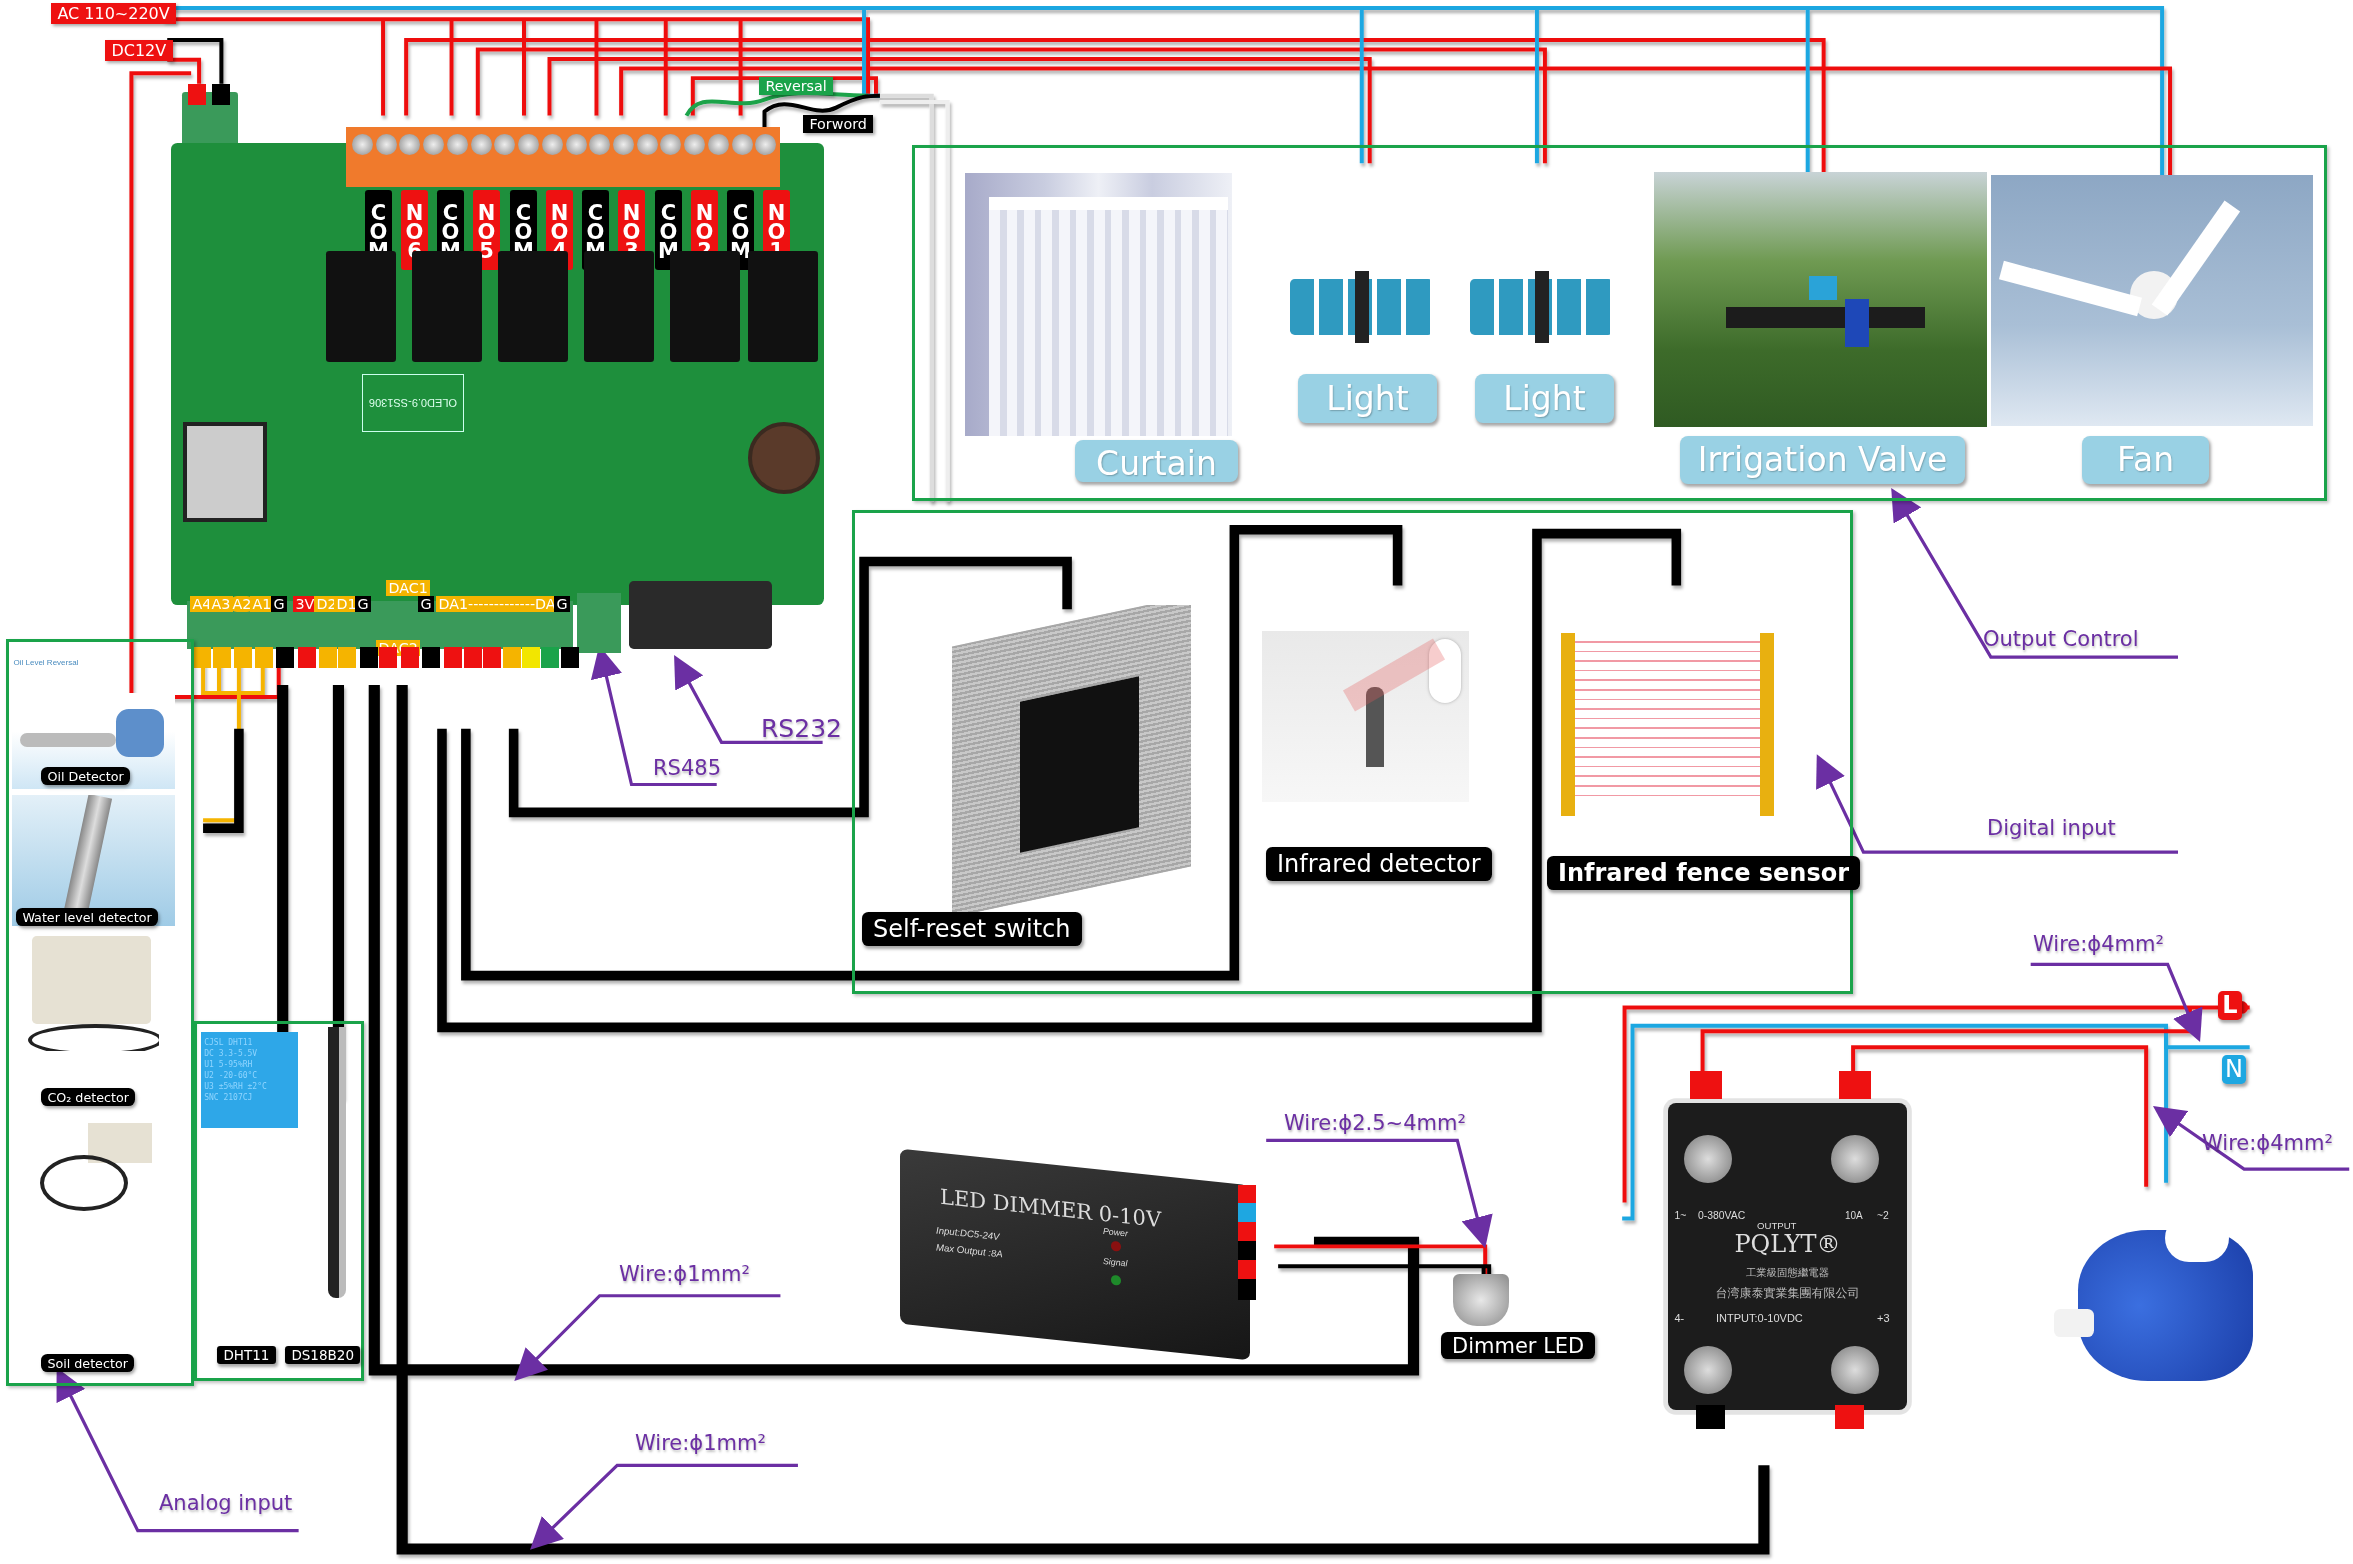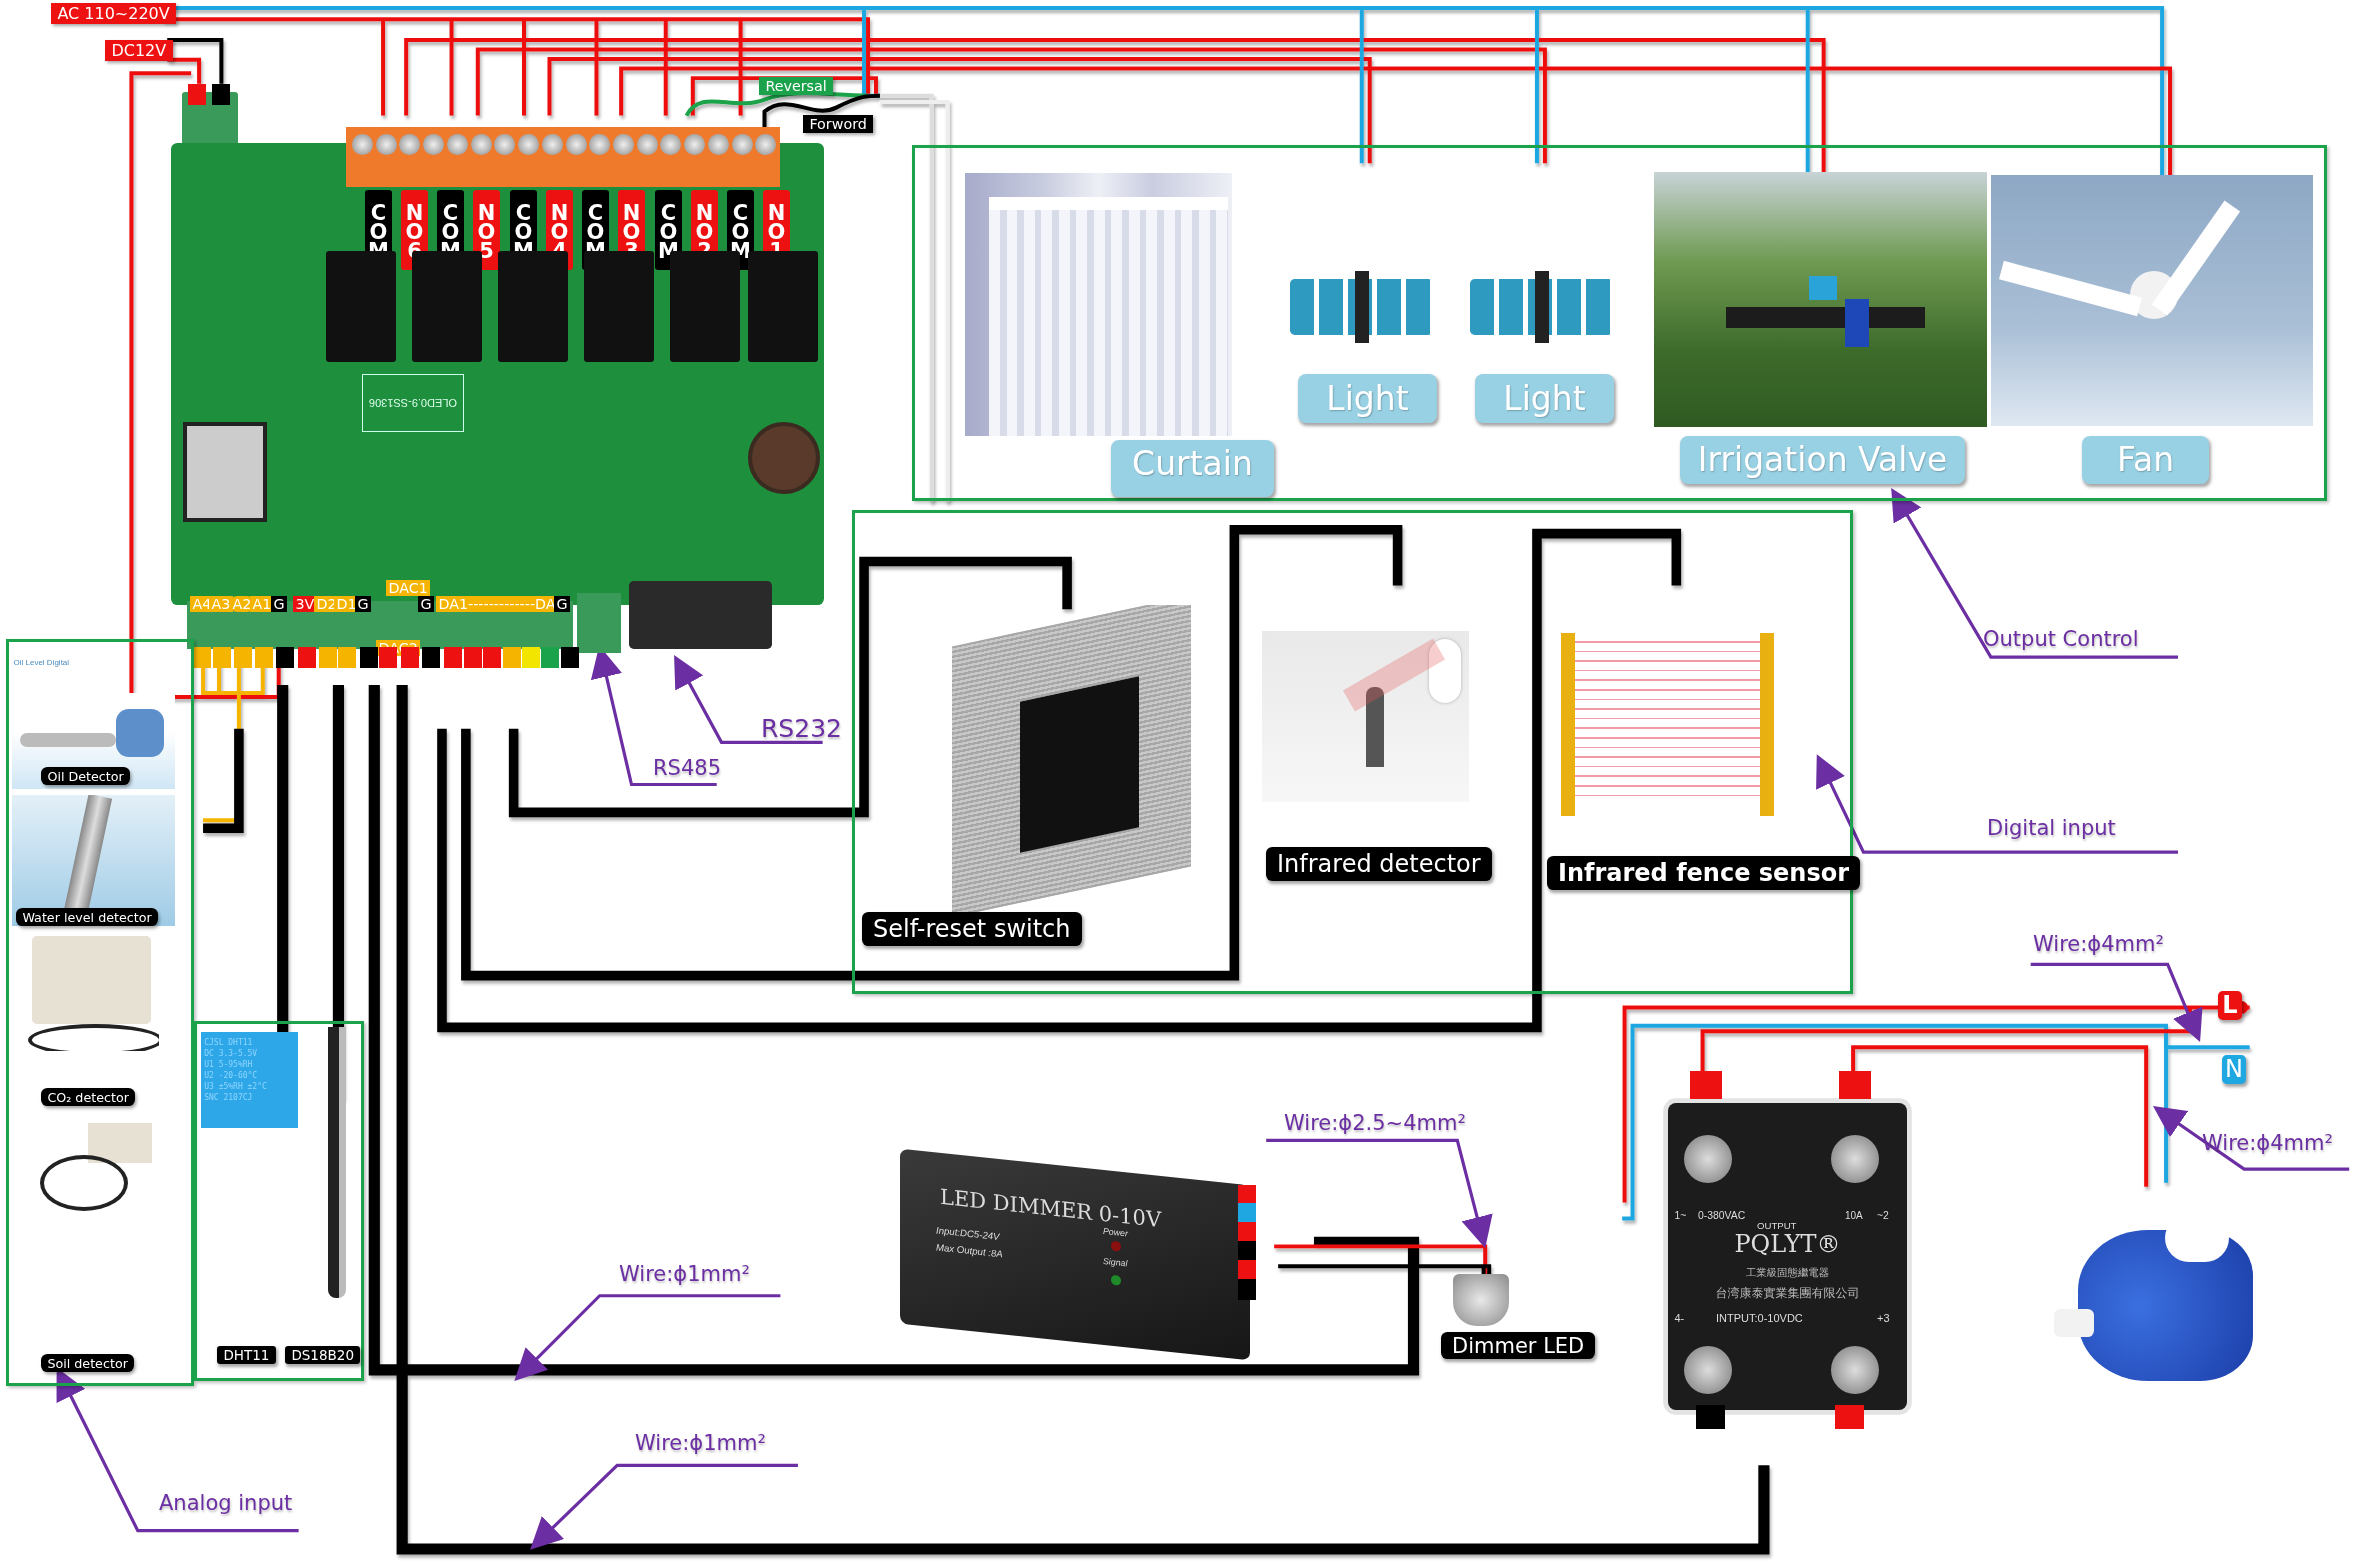--- a/index.html
+++ b/index.html
@@ -211,21 +211,21 @@
 
 <div class="callout" style="left:653px;top:756px;font-size:21px;">RS485</div>
 <div class="callout" style="left:761px;top:714px;font-size:25px;">RS232</div>
 
 <div class="box-green" style="left:912px;top:145px;width:1409px;height:350px;"></div>
 
 <div class="photo" style="left:965px;top:173px;width:267px;height:263px;background:linear-gradient(90deg,#a7aac9 0%,#c9cde0 30%,#eef0f6 50%,#c9cde0 70%,#eef0f6 100%);">
   <div style="position:absolute;left:24px;top:32px;width:239px;height:231px;background:repeating-linear-gradient(90deg,#f4f5fa 0 11px,#d8dbe8 11px 17.5px);"></div>
   <div style="position:absolute;left:24px;top:24px;width:239px;height:12.7px;background:#fff;"></div>
 </div>
-<div class="tag-blue tag" style="left:1111px;top:440px;width:163px;height:57px;line-height:48px;font-size:33px;">Curtain</div>
+<div class="tag-blue tag" style="left:1075px;top:440px;width:163px;height:42px;line-height:48px;font-size:33px;">Curtain</div>
 
 <div class="photo" style="left:1282px;top:231px;width:159px;height:119px;">
   <div style="position:absolute;left:8px;top:48px;width:143px;height:56px;background:repeating-linear-gradient(90deg,#2f9ac0 0 24px,transparent 24px 29px);border-radius:4.8px;"></div>
   <div style="position:absolute;left:73px;top:40px;width:14.3px;height:72px;background:#222;"></div>
 </div>
 <div class="tag-blue tag" style="left:1298px;top:374px;width:139px;height:49px;line-height:49px;font-size:33px;">Light</div>
 
 <div class="photo" style="left:1462px;top:231px;width:159px;height:119px;">
   <div style="position:absolute;left:8px;top:48px;width:143px;height:56px;background:repeating-linear-gradient(90deg,#2f9ac0 0 24px,transparent 24px 29px);border-radius:4.8px;"></div>
   <div style="position:absolute;left:73px;top:40px;width:14.3px;height:72px;background:#222;"></div>
@@ -266,21 +266,21 @@
 <div class="photo" style="left:1561px;top:633px;width:231px;height:191px;">
   <div style="position:absolute;left:0;top:0;width:14.3px;height:183px;background:#e8b010;"></div>
   <div style="position:absolute;left:199px;top:0;width:14.3px;height:183px;background:#e8b010;"></div>
   <div style="position:absolute;left:14.3px;top:8px;width:185px;height:159px;background:repeating-linear-gradient(180deg,rgba(230,70,90,.55) 0 1.6px,transparent 1.6px 9.6px);"></div>
 </div>
 <div class="tag tag-black" style="left:1547px;top:856px;font-size:24px;font-weight:bold;">Infrared fence sensor</div>
 
 <div class="callout" style="left:1987px;top:816px;font-size:21px;">Digital  input</div>
 
 <div class="box-green" style="left:6.4px;top:639px;width:182px;height:741px;"></div>
-<div class="abs" style="left:13.5px;top:658px;font-size:8px;color:#4a8cbf;">Oil Level Digital</div>
+<div class="abs" style="left:13.5px;top:658px;font-size:8px;color:#4a8cbf;">Oil Level Reversal</div>
 
 <div class="photo" style="left:12px;top:693px;width:163px;height:96px;background:linear-gradient(180deg,#fff 40%,#cfe6f5 100%);">
   <div style="position:absolute;left:104px;top:16px;width:48px;height:48px;border-radius:12.7px;background:#5d8fcb;"></div>
   <div style="position:absolute;left:8px;top:40px;width:96px;height:14.3px;background:#bbb;border-radius:7.2px;"></div>
 </div>
 <div class="tag tag-black" style="left:41px;top:767px;font-size:12.7px;padding:1.6px 6.4px;">Oil Detector</div>
 
 <div class="photo" style="left:12px;top:795px;width:163px;height:131px;background:linear-gradient(180deg,#e3f0f8,#9fcbe6);">
   <div style="position:absolute;left:64px;top:0;width:24px;height:119px;background:linear-gradient(90deg,#888,#ddd,#888);transform:rotate(12deg);"></div>
 </div>

